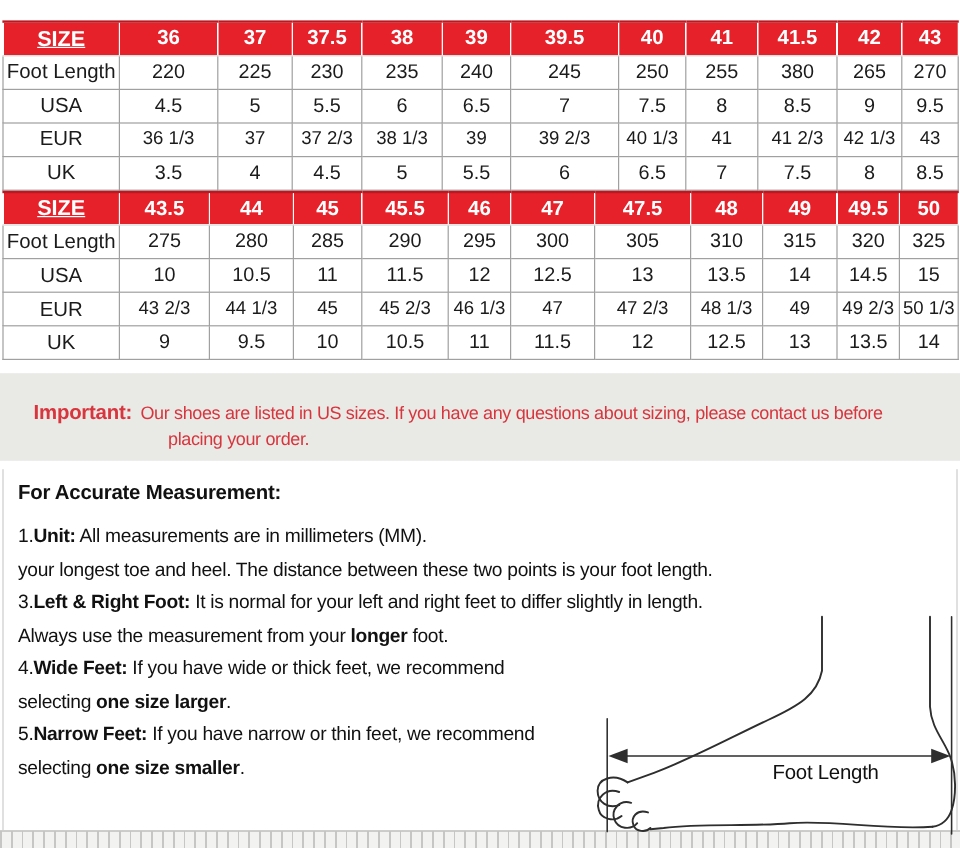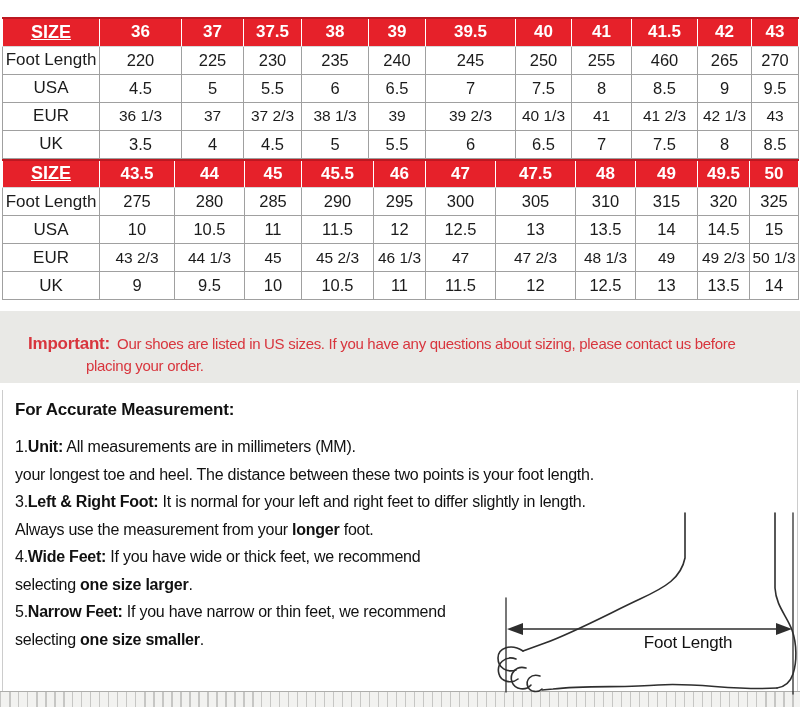--- a/index.html
+++ b/index.html
@@ -26,21 +26,21 @@
   tr.size-row th.size-label{text-decoration:underline;font-size:18px;}
   td.row-label{font-size:17px;}
   tr.eur-row td{font-size:15.5px;}
   tr.eur-row td.row-label{font-size:17px;}
 
   
   .notice{margin-top:11px;background:var(--notice-bg);color:var(--notice-red);
     padding:7px 8px 8px 28px;font-size:15px;letter-spacing:-.3px;line-height:19px;}
   .notice b{font-size:17px;margin-right:7px;letter-spacing:-.2px;}
   .notice-line1{white-space:nowrap;margin-top:16px;}
-  .notice-line2{margin-left:58px;margin-top:3px;}
+  .notice-line2{margin-left:112px;margin-top:3px;}
 
   
   .measure-box{position:relative;margin:7px 2px 0;height:301px;
     border-left:1px solid #ccc;border-right:1px solid #ccc;
     padding:10px 0 0 12px;color:#111;}
   .m-heading{font-weight:bold;font-size:17px;letter-spacing:-.2px;margin:0 0 12px;height:21px;}
   .m-line{font-size:16px;line-height:27.5px;letter-spacing:-.25px;white-space:nowrap;}
 
   
   .foot-svg{position:absolute;left:487px;top:92px;width:310px;height:215px;}
@@ -92,21 +92,21 @@
           <tr>
             <td class="row-label">Foot Length</td>
             <td>220</td>
             <td>225</td>
             <td>230</td>
             <td>235</td>
             <td>240</td>
             <td>245</td>
             <td>250</td>
             <td>255</td>
-            <td>460</td>
+            <td>380</td>
             <td>265</td>
             <td>270</td>
           </tr>
           <tr>
             <td class="row-label">USA</td>
             <td>4.5</td>
             <td>5</td>
             <td>5.5</td>
             <td>6</td>
             <td>6.5</td>

